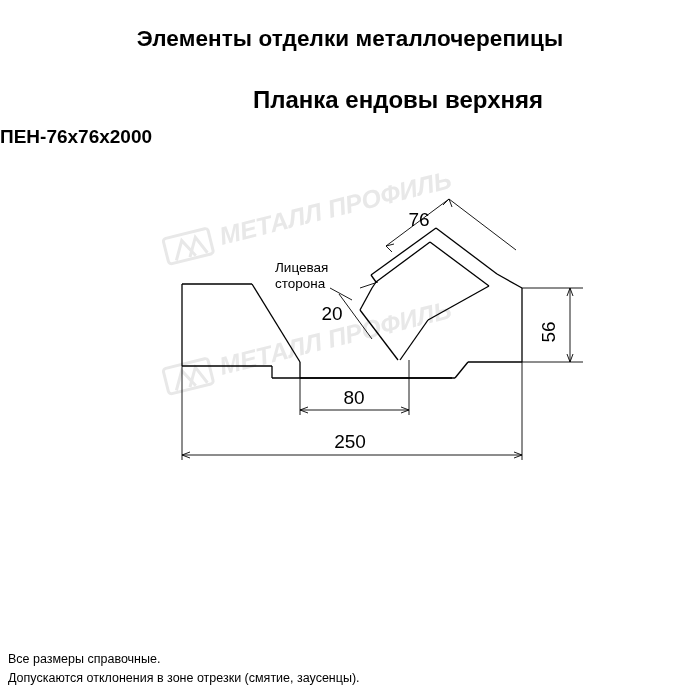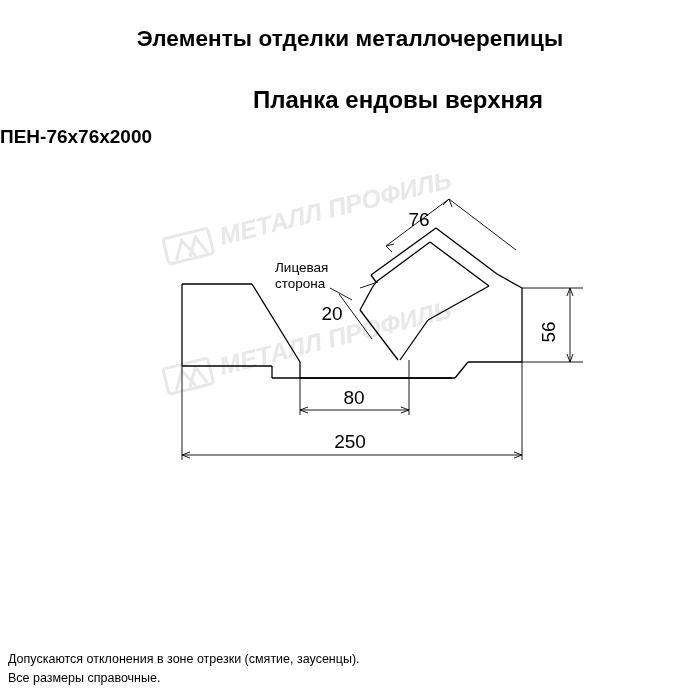--- a/index.html
+++ b/index.html
@@ -201,17 +201,17 @@
       <g stroke="#000000" stroke-width="0.9" fill="none">
         <path d="M330,118 L352,130"></path>
       </g>
       <text class="face-text" x="275" y="102">Лицевая</text>
       <text class="face-text" x="275" y="118">сторона</text>
 
     </svg>
   </div>
 
   <div class="footnotes">
+    <div>Все размеры справочные.</div>
     <div>Допускаются отклонения в зоне отрезки (смятие, заусенцы).</div>
-    <div>Все размеры справочные.</div>
   </div>
 
 </div>
 
 </body></html>

